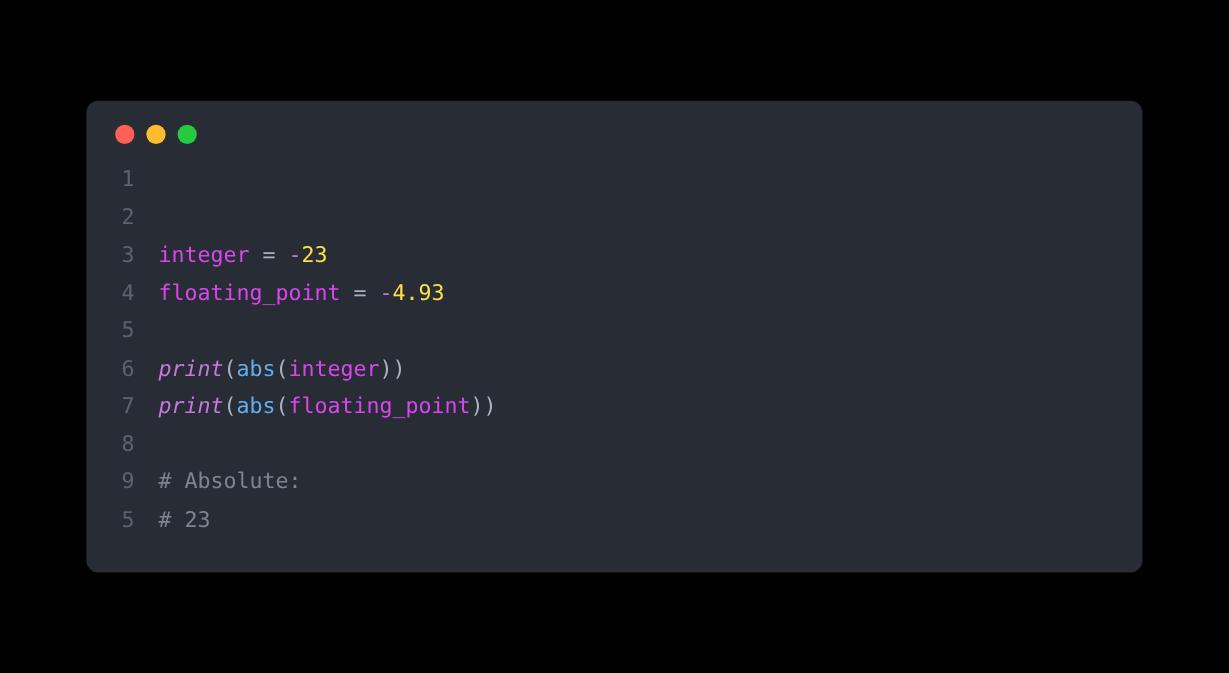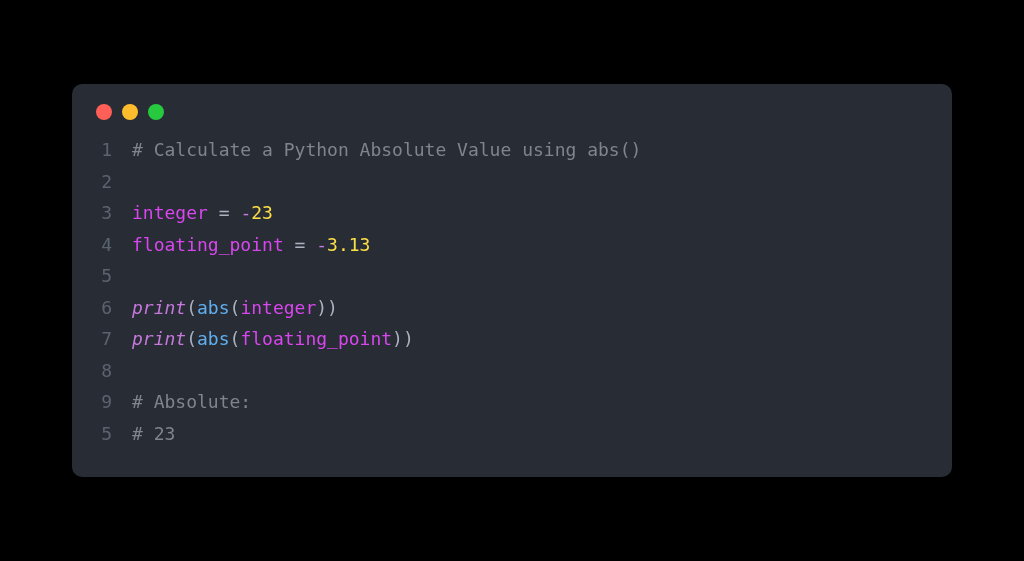--- a/index.html
+++ b/index.html
@@ -71,33 +71,32 @@
 
 <div class="window">
   <div class="titlebar">
     <div class="dot dot-red"></div>
     <div class="dot dot-yellow"></div>
     <div class="dot dot-green"></div>
   </div>
   <div class="code" id="code-container">
       <div class="line">
         <span class="lineno">1</span>
-        <span class="content"><span class="comment"># Calculate a Python Absolute Value using abs()</span></span>
       </div>
       <div class="line">
         <span class="lineno">2</span>
         <span class="content">&nbsp;</span>
       </div>
       <div class="line">
         <span class="lineno">3</span>
         <span class="content"><span class="ident">integer </span><span class="op">=</span><span class="ident"> </span><span class="minus">-</span><span class="number">23</span></span>
       </div>
       <div class="line">
         <span class="lineno">4</span>
-        <span class="content"><span class="ident">floating_point </span><span class="op">=</span><span class="ident"> </span><span class="minus">-</span><span class="number">3.13</span></span>
+        <span class="content"><span class="ident">floating_point </span><span class="op">=</span><span class="ident"> </span><span class="minus">-</span><span class="number">4.93</span></span>
       </div>
       <div class="line">
         <span class="lineno">5</span>
         <span class="content">&nbsp;</span>
       </div>
       <div class="line">
         <span class="lineno">6</span>
         <span class="content"><span class="builtin">print</span><span class="punct">(</span><span class="func">abs</span><span class="punct">(</span><span class="ident">integer</span><span class="punct">))</span></span>
       </div>
       <div class="line">

